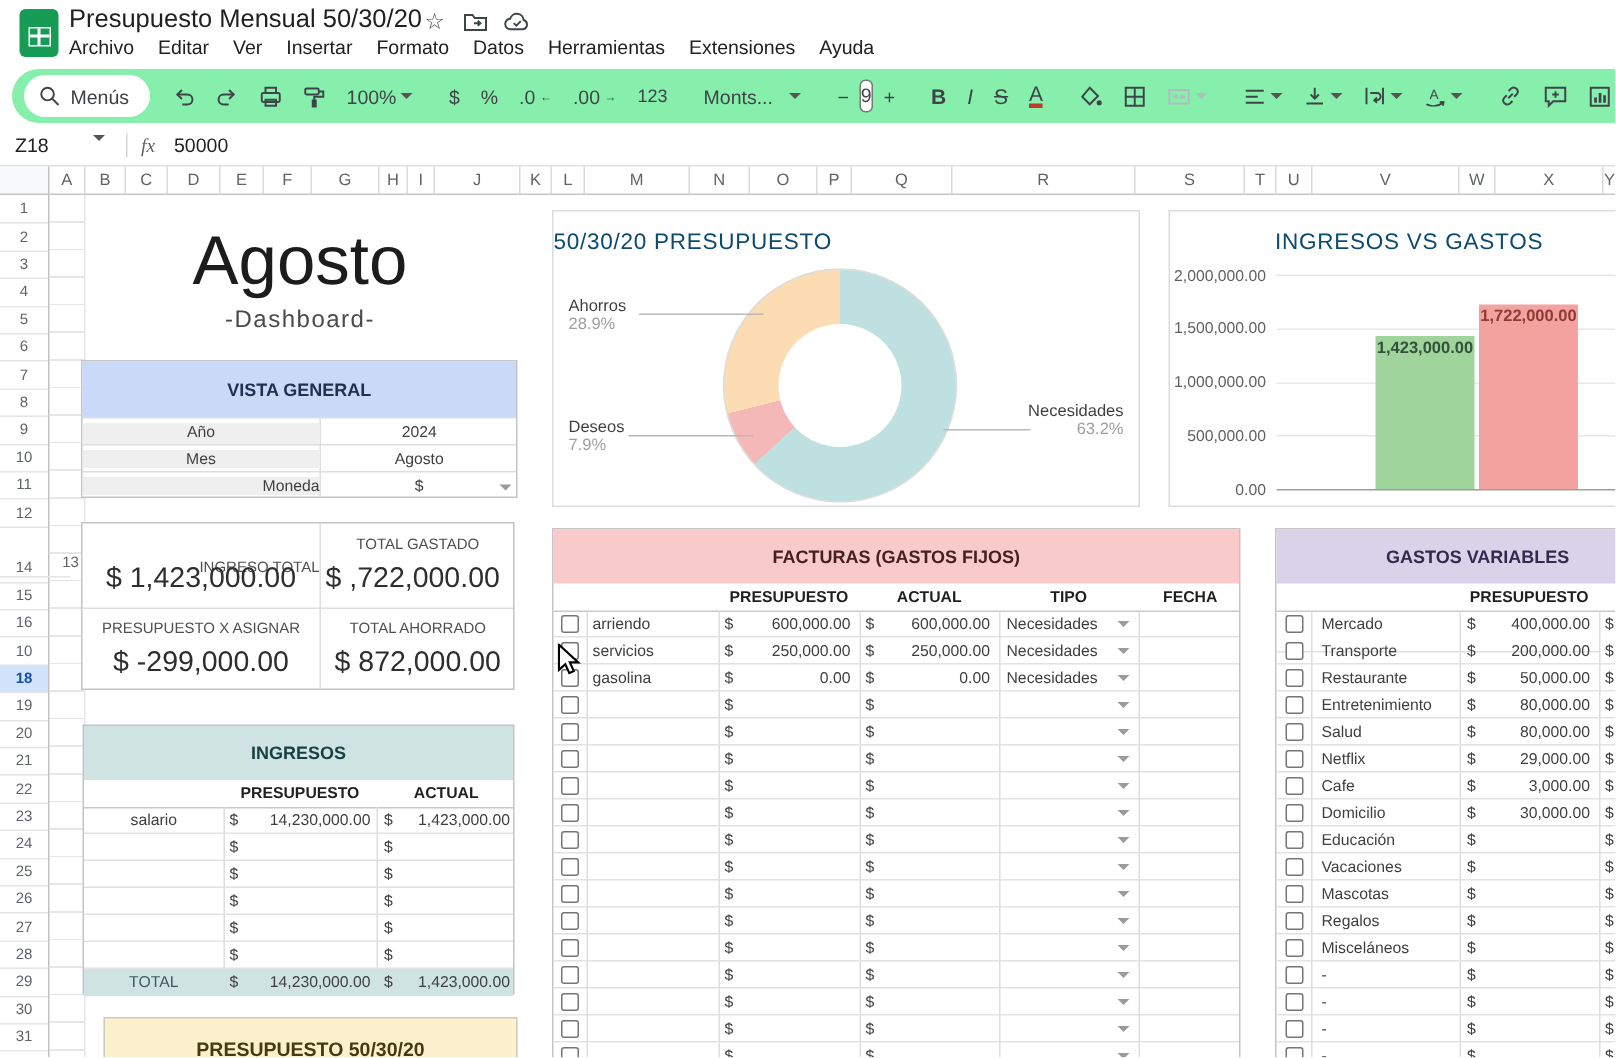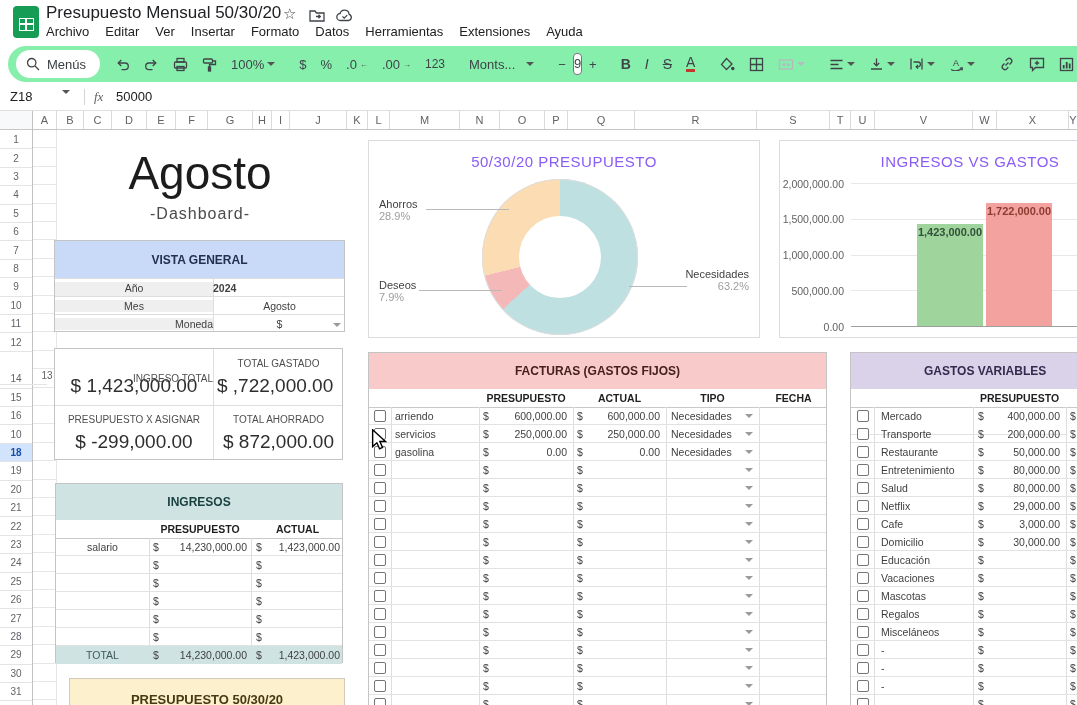--- a/index.html
+++ b/index.html
@@ -53,21 +53,21 @@
   .thead{position:absolute;left:0;top:0;right:0;display:flex;align-items:center;justify-content:center;
          font-weight:bold;font-size:12px;}
   .subh{position:absolute;font-weight:bold;font-size:10.5px;color:#1f1f1f;display:flex;align-items:center;justify-content:center;}
   .vline{position:absolute;width:1px;background:#dedede;}
   .hline{position:absolute;height:1px;background:#dedede;left:0;right:0;}
   .cellt{position:absolute;font-size:10.5px;color:#3f3f3f;white-space:nowrap;}
   .amt{text-align:right;}
   .cb{position:absolute;width:10px;height:10px;border:1.5px solid #757575;border-radius:2px;background:#fff;}
   .dda{position:absolute;width:0;height:0;border-left:4px solid transparent;border-right:4px solid transparent;border-top:4.5px solid #9a9a9a;}
   .panel{box-sizing:border-box;border:1px solid #dadce0;background:#fff;}
-  .ctitle{position:absolute;text-align:center;font-size:15px;color:#8b5cf6;letter-spacing:.5px;}
+  .ctitle{position:absolute;font-size:15px;color:#0c4a6e;letter-spacing:.5px;}
   .cl-name{position:absolute;font-size:11px;color:#3f3f3f;}
   .cl-pct{position:absolute;font-size:11px;color:#9e9e9e;}
   .lead{position:absolute;height:1px;background:#b9b9b9;}
   .ytick{position:absolute;font-size:10.5px;color:#616161;text-align:right;width:64px;}
   .gline{position:absolute;height:1px;background:#e8e8e8;}
   .bar{position:absolute;}
   .blabel{position:absolute;font-size:11px;font-weight:600;white-space:nowrap;text-align:center;}
 </style>
 </head>
 <body>
@@ -324,21 +324,21 @@
   <div class="abs month">Agosto</div>
   <div class="abs dash-sub">-Dashboard-</div>
 
   <div class="abs tbl" style="left:54px;top:240px;width:291px;height:92px;">
     <div class="thead" style="height:37px;background:#c9daf8;color:#23304f;">VISTA GENERAL</div>
     <div class="hline" style="top:37px;"></div>
       <div class="hline" style="top:55px;"></div>
       <div class="hline" style="top:73px;"></div>
     <div class="vline" style="left:158px;top:37px;bottom:0;"></div>
     <div class="cellt" style="left:0;top:41px;width:158px;text-align:center;background:#efefef;height:14px;padding-top:0;">Año</div>
-    <div class="cellt" style="left:158px;top:41px;width:133px;text-align:left;font-weight:bold;">2024</div>
+    <div class="cellt" style="left:158px;top:41px;width:133px;text-align:center;">2024</div>
     <div class="cellt" style="left:0;top:59px;width:158px;text-align:center;background:#efefef;">Mes</div>
     <div class="cellt" style="left:158px;top:59px;width:133px;text-align:center;">Agosto</div>
     <div class="cellt" style="left:0;top:77px;width:158px;text-align:right;background:#efefef;">Moneda</div>
     <div class="cellt" style="left:158px;top:77px;width:133px;text-align:center;">$</div>
     <div class="dda" style="left:278px;top:82px;"></div>
   </div>
 
   <div class="abs tbl" style="left:54px;top:348px;width:289px;height:112px;">
     <div class="vline" style="left:158px;top:0;bottom:0;"></div>
     <div class="hline" style="top:56px;"></div>

